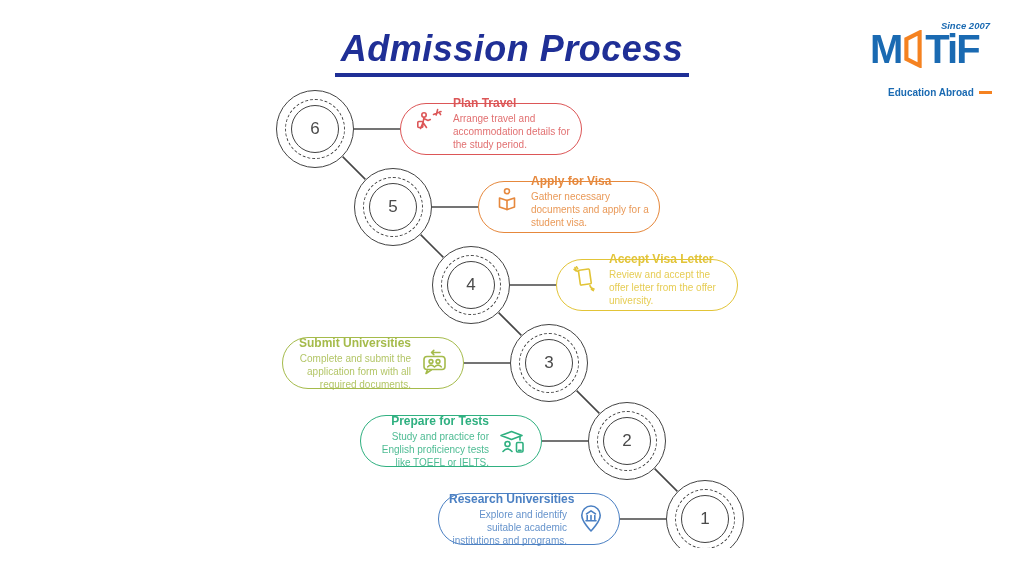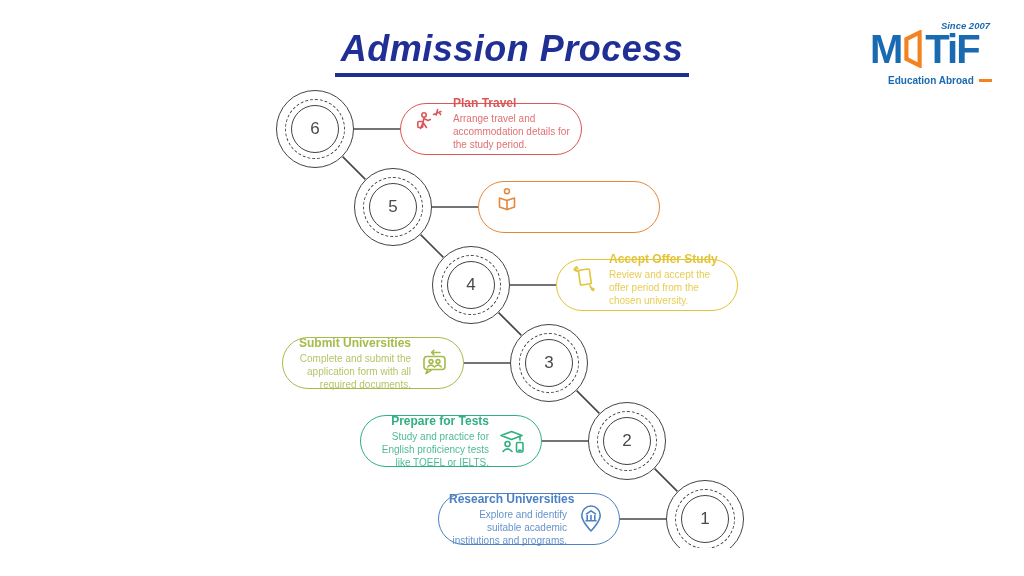--- a/index.html
+++ b/index.html
@@ -10,21 +10,21 @@
   .title-wrap{position:absolute;top:28px;left:0;width:100%;text-align:center;}
   .page-title{display:inline-block;font-size:36px;font-weight:800;font-style:italic;
     color:#1f2f96;letter-spacing:.5px;border-bottom:4px solid #1f2f96;padding:0 6px 3px 6px;}
 
   
   .logo{position:absolute;top:20px;right:32px;width:122px;}
   .logo-since{text-align:right;font-size:9.5px;font-style:italic;font-weight:700;color:#1a6ab2;padding-right:2px;}
   .logo-row{display:flex;align-items:center;justify-content:flex-start;height:36px;}
   .logo-letter{font-size:40px;font-weight:800;color:#1a6ab2;line-height:36px;letter-spacing:-2px;}
   .logo-door{margin:0 1px;}
-  .logo-tag-row{display:flex;align-items:center;gap:5px;margin-top:8px;padding-left:18px;}
+  .logo-tag-row{display:flex;align-items:center;gap:5px;margin-top:20px;padding-left:18px;}
   .logo-tagline{font-size:10px;font-weight:700;color:#1a6ab2;white-space:nowrap;}
   .logo-rule{flex:1;height:3px;background:#f58220;}
 
   
   #connectors{position:absolute;left:0;top:0;width:1024px;height:576px;pointer-events:none;}
 
   
   .node{position:absolute;width:78px;height:78px;border:1.6px solid #434343;border-radius:50%;box-sizing:border-box;background:#fff;}
   .ring-dashed{position:absolute;left:8px;top:8px;right:8px;bottom:8px;border:1.4px dashed #434343;border-radius:50%;}
   .ring-inner{position:absolute;left:14px;top:14px;right:14px;bottom:14px;border:1.6px solid #434343;border-radius:50%;
@@ -114,20 +114,24 @@
       </div>
     </div>
     <div class="card right" style="top: 181px; left: 478px; border-color: rgb(230, 136, 60); color: rgb(230, 136, 60);">
       <span class="icon">
             <svg viewBox="0 0 32 32" fill="none" stroke="currentColor" stroke-width="1.6" stroke-linecap="round" stroke-linejoin="round">
               <circle cx="16" cy="6.3" r="2.5"></circle>
               <path d="M8.5 13 L16 15.4 L23.5 13 L23.5 22 L16 24.6 L8.5 22 Z"></path>
               <path d="M16 15.4 V24.6"></path>
             </svg>
           </span>
+      <div class="texts">
+        <div class="card-title" style="color: rgb(230, 136, 60);">Apply for Visa</div>
+        <div class="card-desc" style="color: rgb(230, 136, 60);">Gather necessary documents and apply for a student visa.</div>
+      </div>
     </div>
   </div>
 
   <div class="step">
     <div class="node" style="left: 432px; top: 246px;">
       <div class="ring-dashed"></div>
       <div class="ring-inner">
         <span class="num">4</span>
       </div>
     </div>
@@ -135,22 +139,22 @@
       <span class="icon">
             <svg viewBox="0 0 32 32" fill="none" stroke="currentColor" stroke-width="1.6" stroke-linecap="round" stroke-linejoin="round">
               <g transform="rotate(-8 16 15)">
                 <rect x="10.5" y="6.5" width="11" height="15" rx="1"></rect>
               </g>
               <path d="M6 4.5 q0.6 3.4 3.4 4 M7.6 3.8 l1.2 2 M5 6.4 l2 1.4"></path>
               <path d="M25 26 q-3.4 -0.6 -4 -3.4 M24.4 27.6 l-2 -1.2"></path>
             </svg>
           </span>
       <div class="texts">
-        <div class="card-title" style="color: rgb(226, 196, 55);">Accept Offer Study</div>
-        <div class="card-desc" style="color: rgb(226, 196, 55);">Review and accept the offer period from the chosen university.</div>
+        <div class="card-title" style="color: rgb(226, 196, 55);">Accept Visa Letter</div>
+        <div class="card-desc" style="color: rgb(226, 196, 55);">Review and accept the offer letter from the offer university.</div>
       </div>
     </div>
   </div>
 
   <div class="step">
     <div class="node" style="left: 510px; top: 324px;">
       <div class="ring-dashed"></div>
       <div class="ring-inner">
         <span class="num">3</span>
       </div>

